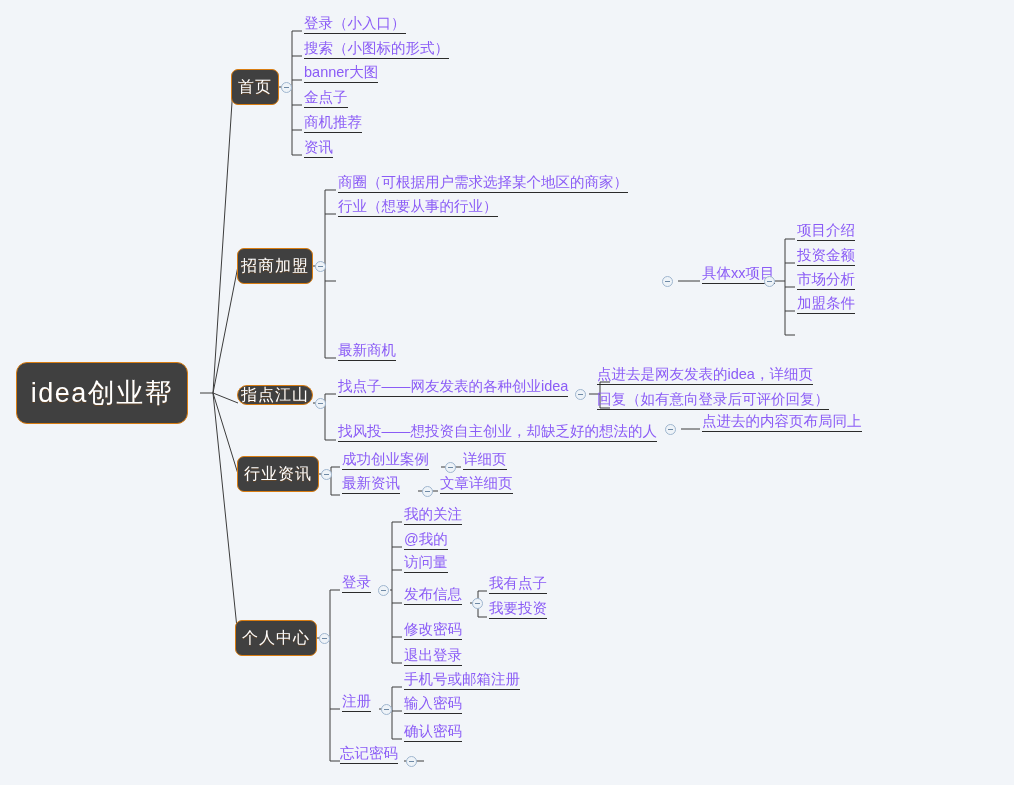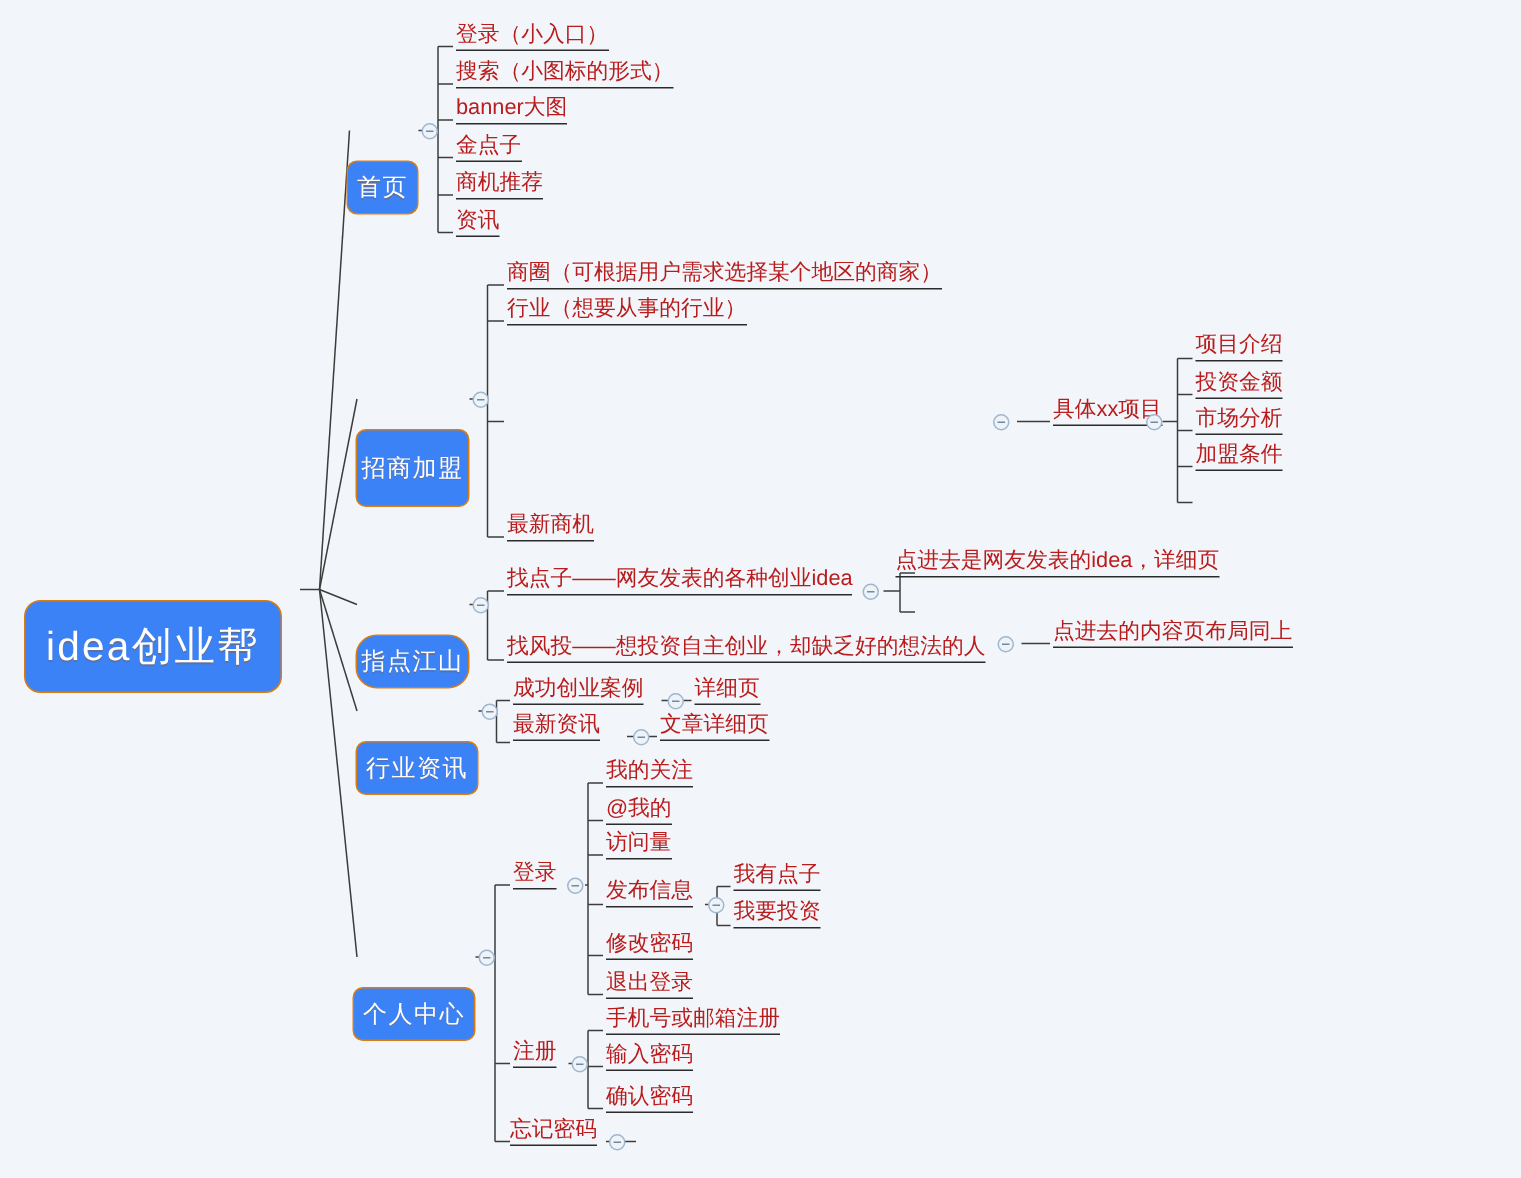--- a/index.html
+++ b/index.html
@@ -9,43 +9,42 @@
     font-family:"Liberation Sans","DejaVu Sans",sans-serif;
     overflow:hidden;
     position:relative;
   }
   #canvas{position:absolute;left:0;top:0;width:1014px;height:785px;}
   svg.wires{position:absolute;left:0;top:0;width:1014px;height:785px;pointer-events:none;}
 
   
   .onode{
     position:absolute;
-    background:#3b82f6;
+    background:#404040;
     border:1px solid #d97d12;
     border-radius:7px;
     color:#ffffff;
     display:flex;align-items:center;justify-content:center;
     box-sizing:border-box;
     letter-spacing:1px;
     text-shadow:0 1px 0 rgba(160,80,0,.35);
     white-space:nowrap;
-    margin-top:38px;
   }
   .onode.root{
     border-radius:11px;
     font-size:27px;
     letter-spacing:1.5px;
   }
   .onode.branch{ font-size:16px; }
 
   
   .leaf{
     position:absolute;
     font-size:14.5px;
-    color:#b91c1c;
+    color:#8b5cf6;
     white-space:nowrap;
     line-height:18px;
     box-sizing:border-box;
   }
   .leaf.ul{ border-bottom:1px solid #2b2b2b; padding-bottom:1px; }
 
   
   .toggle{
     position:absolute;
     width:11px;height:11px;
@@ -155,26 +154,26 @@
 
   <div class="onode root" style="left:16px;top:362px;width:172px;height:62px;">
     <span>idea创业帮</span>
   </div>
 
   <div class="onode branch" style="left:231px;top:69px;width:48px;height:36px;">
     <span>首页</span>
   </div>
   <div class="toggle" style="left:281px;top:82px;"></div>
 
-  <div class="onode branch" style="left:237px;top:248px;width:76px;height:52px;">
+  <div class="onode branch" style="left:237px;top:248px;width:76px;height:36px;">
     <span>招商加盟</span>
   </div>
   <div class="toggle" style="left:315px;top:261px;"></div>
 
-  <div class="onode branch" style="left:237px;top:385px;width:76px;height:36px;border-radius:14px;">
+  <div class="onode branch" style="left:237px;top:385px;width:76px;height:20px;border-radius:14px;">
     <span>指点江山</span>
   </div>
   <div class="toggle" style="left:315px;top:398px;"></div>
 
   <div class="onode branch" style="left:237px;top:456px;width:82px;height:36px;">
     <span>行业资讯</span>
   </div>
   <div class="toggle" style="left:321px;top:469px;"></div>
 
   <div class="onode branch" style="left:235px;top:620px;width:82px;height:36px;">
@@ -220,20 +219,22 @@
   <div class="leaf ul" style="left:338px;top:377px;">
     <span>找点子——网友发表的各种创业idea</span></div>
   <div class="toggle" style="left:575px;top:389px;"></div>
 
   <div class="leaf ul" style="left:338px;top:422px;">
     <span>找风投——想投资自主创业，却缺乏好的想法的人</span></div>
   <div class="toggle" style="left:665px;top:424px;"></div>
 
   <div class="leaf ul" style="left:597px;top:365px;">
     <span>点进去是网友发表的idea，详细页</span></div>
+  <div class="leaf ul" style="left:597px;top:390px;">
+    <span>回复（如有意向登录后可评价回复）</span></div>
   <div class="leaf ul" style="left:702px;top:412px;">
     <span>点进去的内容页布局同上</span></div>
 
   <div class="leaf ul" style="left:342px;top:450px;">
     <span>成功创业案例</span></div>
   <div class="toggle" style="left:445px;top:462px;"></div>
   <div class="leaf ul" style="left:463px;top:450px;">
     <span>详细页</span></div>
 
   <div class="leaf ul" style="left:342px;top:474px;">

